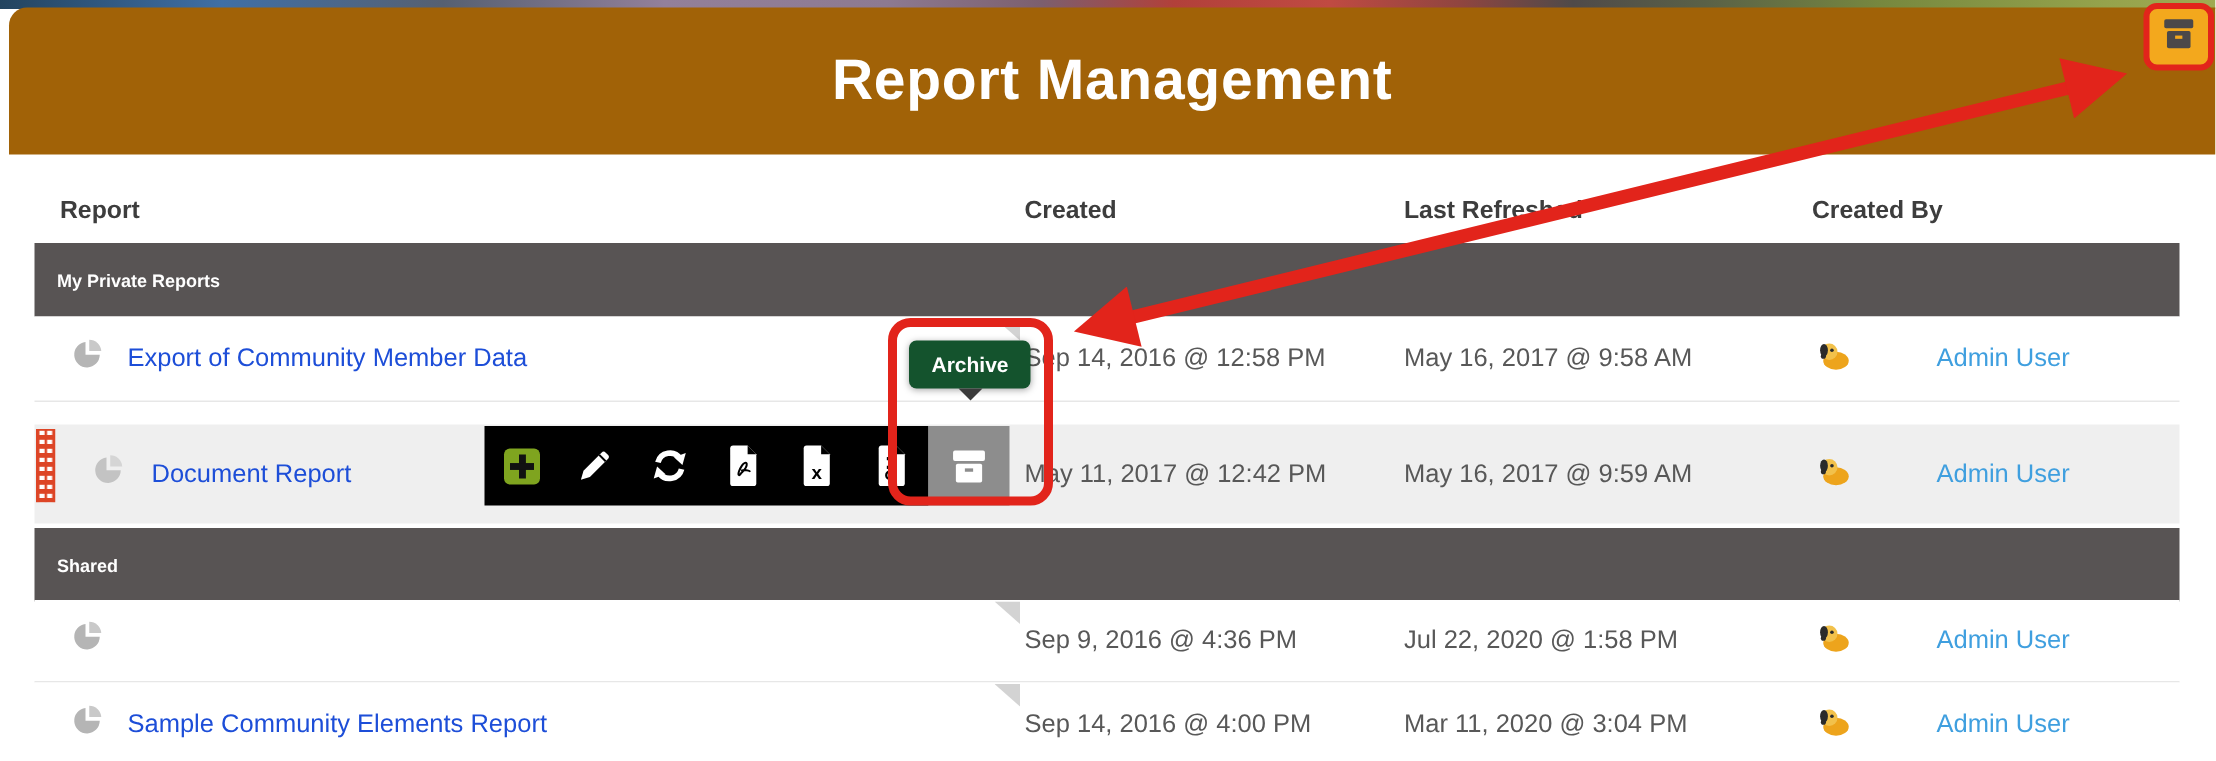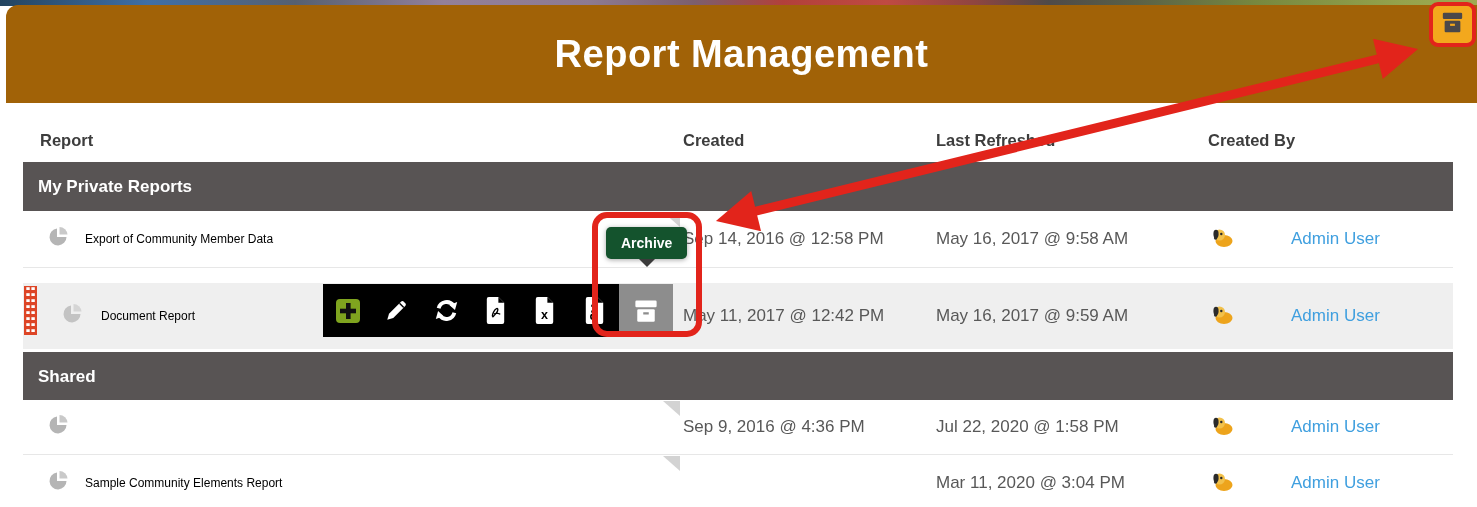--- a/index.html
+++ b/index.html
@@ -31,30 +31,30 @@
 
   
   .col-label { position:absolute; top:131px; font-size:16.5px; font-weight:600; color:#3d3d3d; white-space:nowrap; }
   .col-report   { left:40px; }
   .col-created  { left:683px; }
   .col-refreshed{ left:936px; }
   .col-by       { left:1208px; }
 
   .section-bar {
     position:absolute; left:23px; width:1430px; height:49px;
-    background:#585454; color:#fff; font-size:17px; font-weight:bold;
+    background:#585454; color:#fff; font-size:12px; font-weight:bold;
     display:flex; align-items:center; padding-left:15px;
   }
   .row {
     position:absolute; left:23px; width:1430px; background:#fff;
   }
   .row.alt { background:#efefef; }
   .row .rc { position:absolute; top:50%; transform:translateY(-50%); white-space:nowrap; }
   .row .name-icon { left:24px; }
-  .row .name-text { left:62px; font-size:12px; color:#000000; }
+  .row .name-text { left:62px; font-size:17px; color:#1d4ed8; }
   .row .created-text   { left:660px; font-size:17px; color:#585858; }
   .row .refreshed-text { left:913px; font-size:17px; color:#585858; }
   .row .avatar { left:1188px; }
   .row .by-link { left:1220px; font-size:17px; color:#3f9fdf; text-decoration:none; cursor:pointer;margin-left:48px; }
   .sep-bottom { border-bottom:1px solid #e7e7e7; }
 
   .corner-tri { position:absolute; left:640px; top:1px; }
 
   .drag-handle { position:absolute; left:1px; top:3px; }
 
@@ -272,20 +272,21 @@
       <path d="M10 2.5 A8.5 8.5 0 1 0 19.5 11 L10 11 Z" fill="#b5b5b5"></path>
       <path d="M12.5 1 A8 8 0 0 1 20.5 8.5 L12.5 8.5 Z" fill="#c9c9c9"></path>
     </svg>
   </span>
   <span class="rc name-text">Sample Community Elements Report</span>
   <span class="corner-tri">
     <svg width="17" height="15" viewBox="0 0 17 15">
         <polygon points="0,0 17,0 17,15" fill="#cbcbcb" opacity="0.85"></polygon>
       </svg>
   </span>
+  <span class="rc created-text">Sep 14, 2016 @ 4:00 PM</span>
   <span class="rc refreshed-text">Mar 11, 2020 @ 3:04 PM</span>
   <span class="rc avatar">
     <svg width="23" height="22" viewBox="0 0 23 22">
       <ellipse cx="13" cy="15" rx="8.5" ry="6" fill="#eda41c"></ellipse>
       <circle cx="8.5" cy="9" r="5.5" fill="#f2c14b"></circle>
       <ellipse cx="5" cy="8" rx="2.6" ry="4.2" fill="#2b2b2b"></ellipse>
       <circle cx="4.6" cy="12" r="1.7" fill="#2b2b2b"></circle>
       <circle cx="10.3" cy="8" r="1.2" fill="#2b2b2b"></circle>
     </svg>
   </span>

